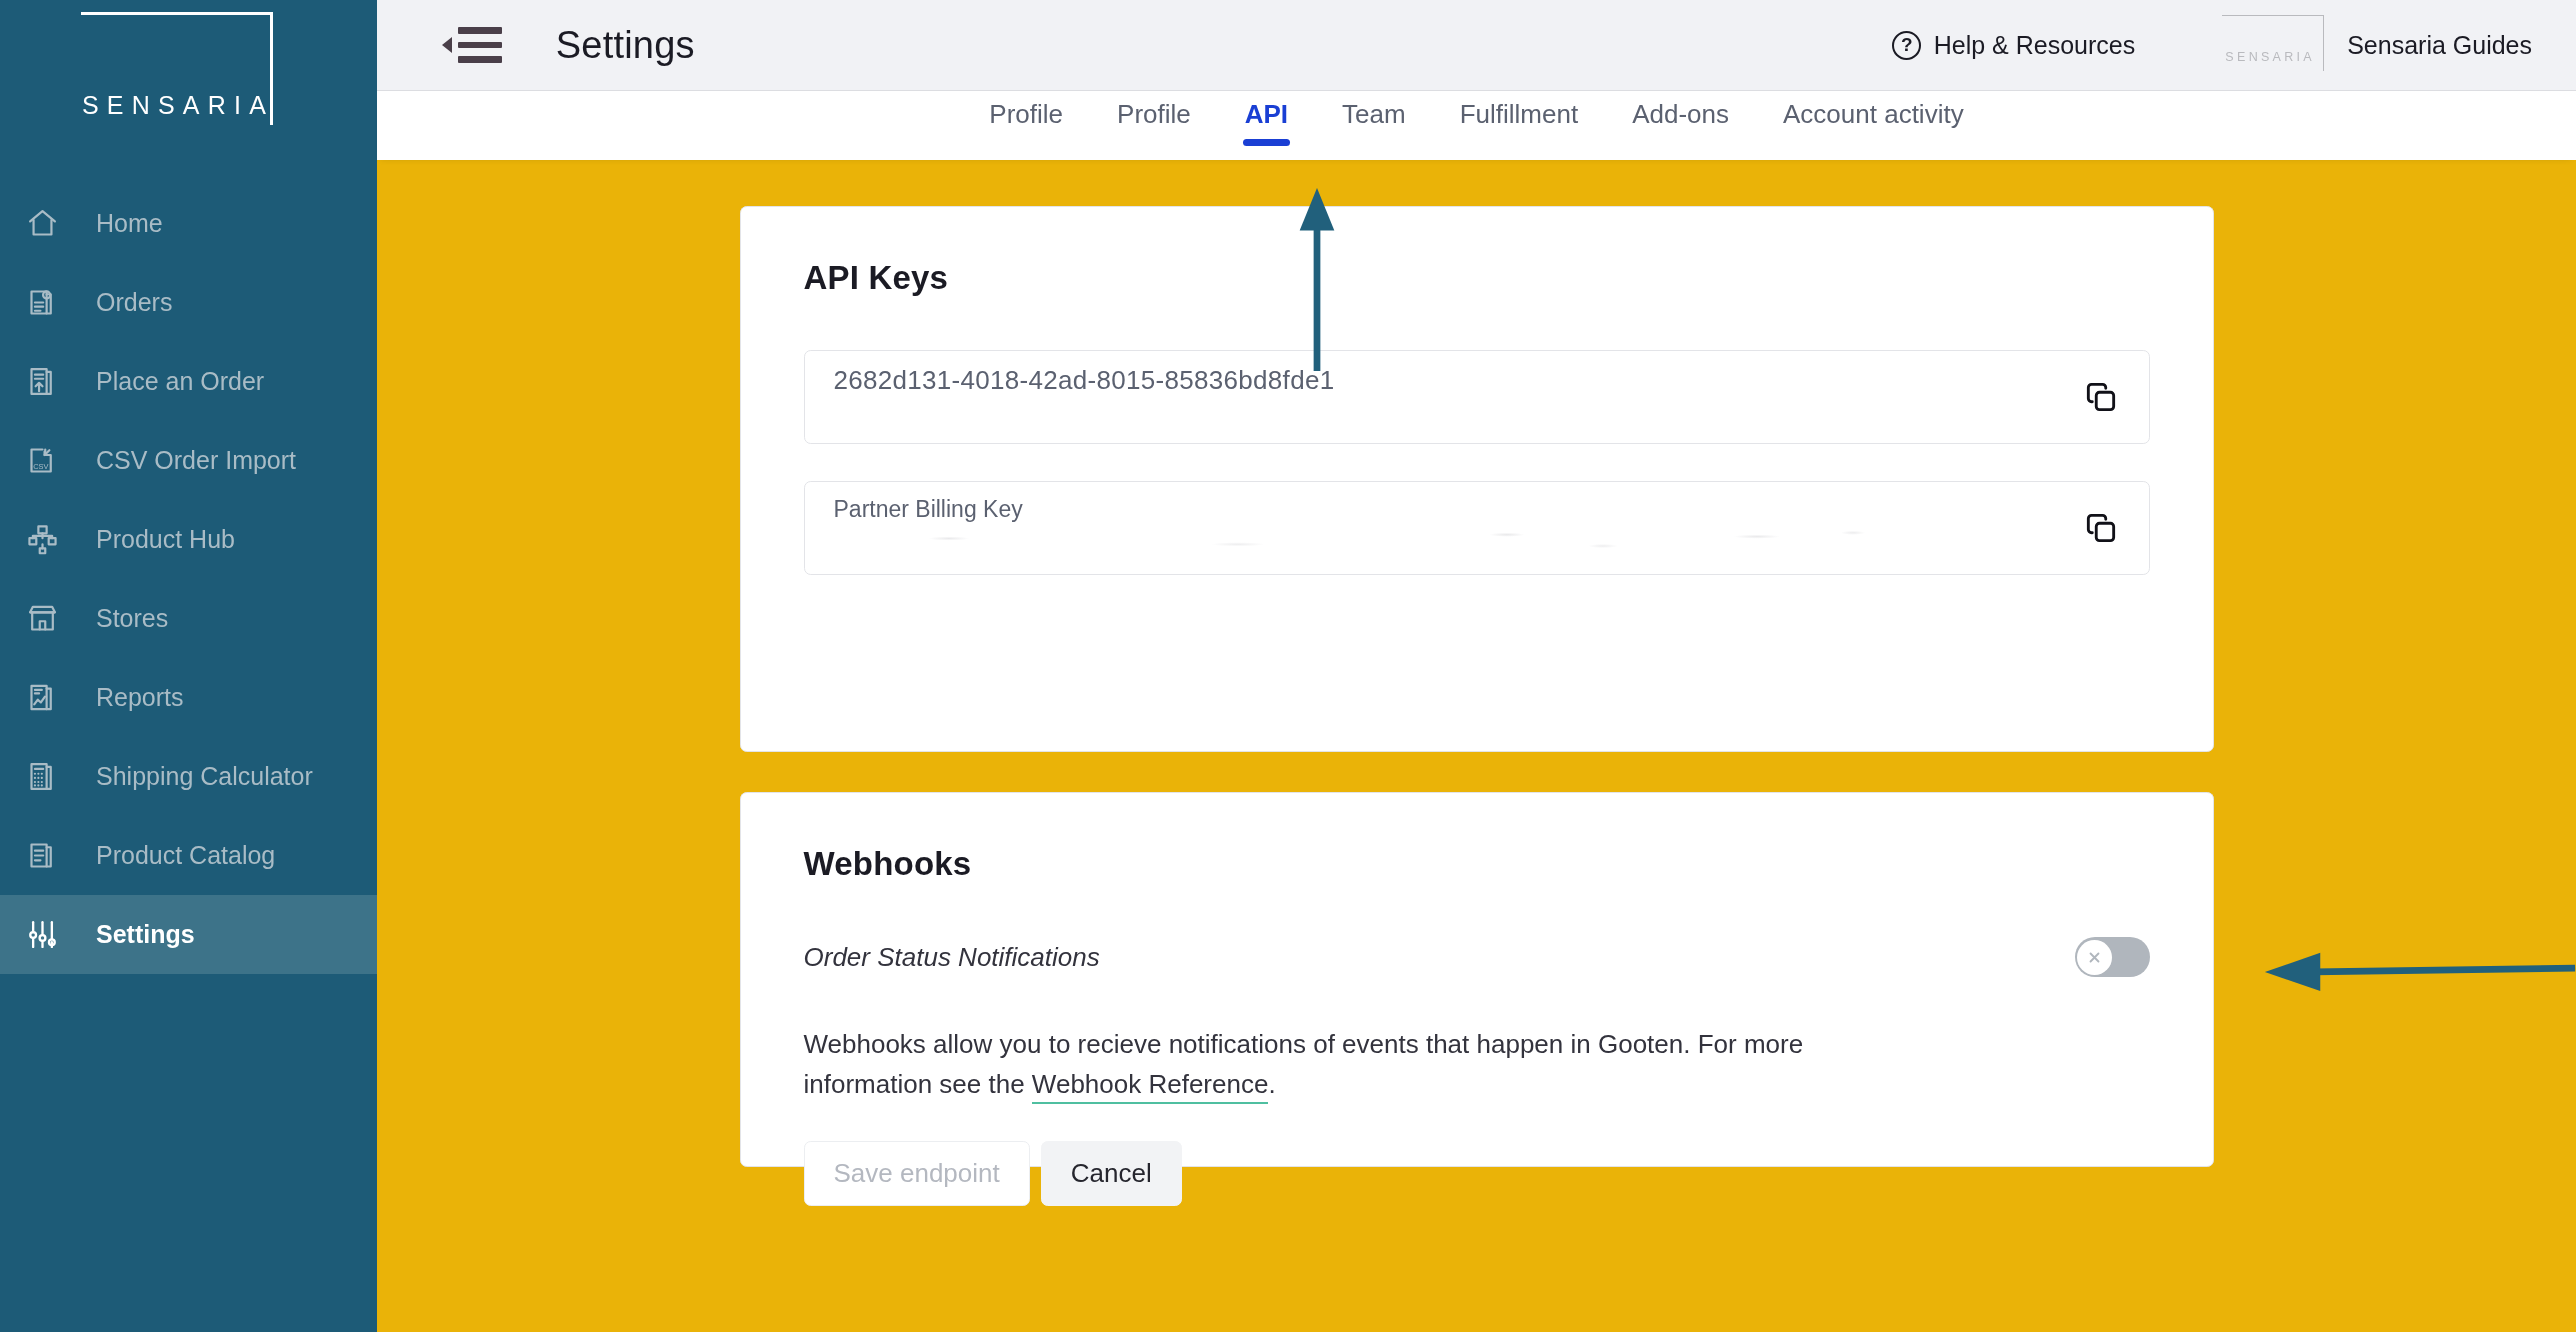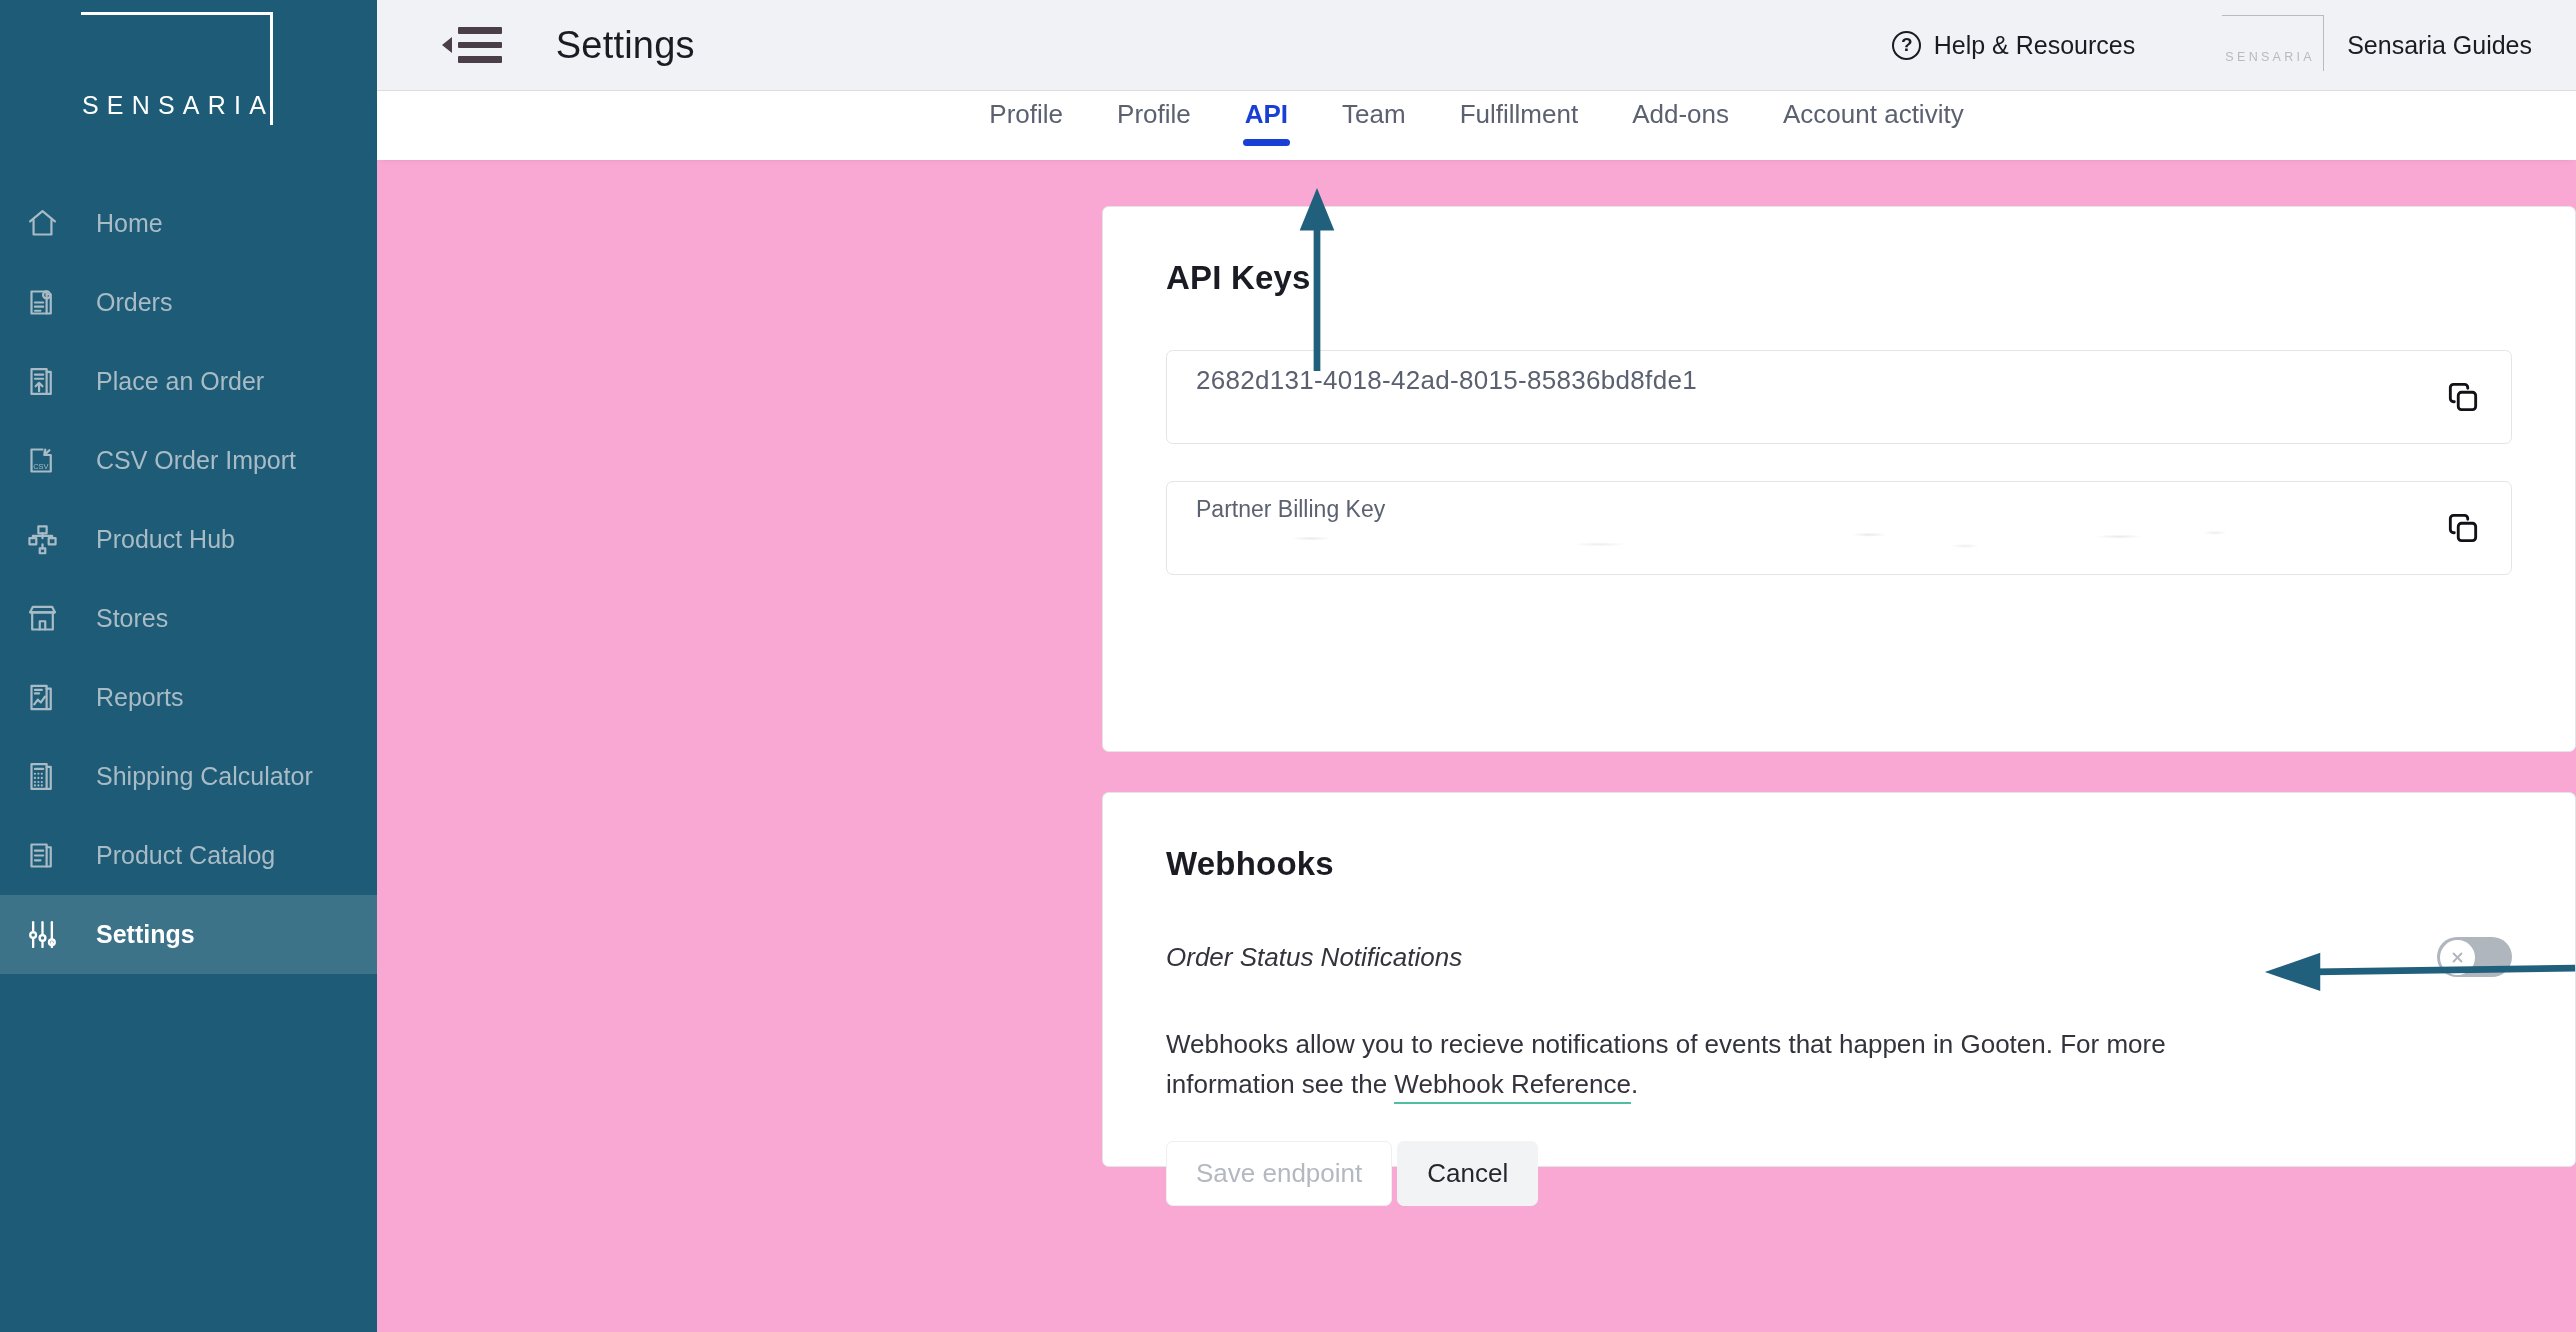--- a/index.html
+++ b/index.html
@@ -127,22 +127,22 @@
   .tab.active::after {
     content: ""; position: absolute;
     left: 25px; right: 25px; bottom: -16.3px;
     height: 6.7px; border-radius: 3.8px; background: #1a3fd4;
   }
 
   
   .content {
     flex: 1 1 auto; overflow: hidden;
     padding: 46px 0 0 0;
-    display: flex; flex-direction: column; align-items: flex-end;
-    background: #f9a8d4;
+    display: flex; flex-direction: column; align-items: center;
+    background: #eab308;
   }
   .card {
     width: 1474px;
     background: #ffffff;
     border: 1px solid #e3e4e8;
     border-radius: 6.7px;
     padding: 52px 63px 0 63px;
   }
   .card.api { height: 546px; margin-bottom: 40px; }
   .card.webhooks { height: 375px; padding-bottom: 0; }
@@ -197,21 +197,21 @@
     display: flex; align-items: center; justify-content: center;
   }
   .wh-desc {
     font-size: 26px; color: #33333d; line-height: 1.52;
     max-width: 1115px; margin-bottom: 37px;
   }
   .wh-link {
     color: #33333d; text-decoration: none;
     border-bottom: 2.9px solid #4fbfa0; padding-bottom: 3.8px;
   }
-  .btn-row { display: flex; gap: 5px; align-items: center; }
+  .btn-row { display: flex; gap: 11px; align-items: center; }
   .btn {
     height: 65px; border-radius: 6.7px; font-size: 26px;
     display: flex; align-items: center; justify-content: center;
     cursor: pointer; padding: 0 29px; white-space: nowrap;
   }
   .btn.save { background: #ffffff; border: 1px solid #eceef1; color: #b4b8c0; }
   .btn.cancel { background: #f2f3f5; border: 1px solid #f2f3f5; color: #26262e; }
 
   
   .ann { position: absolute; pointer-events: none; z-index: 20; }

